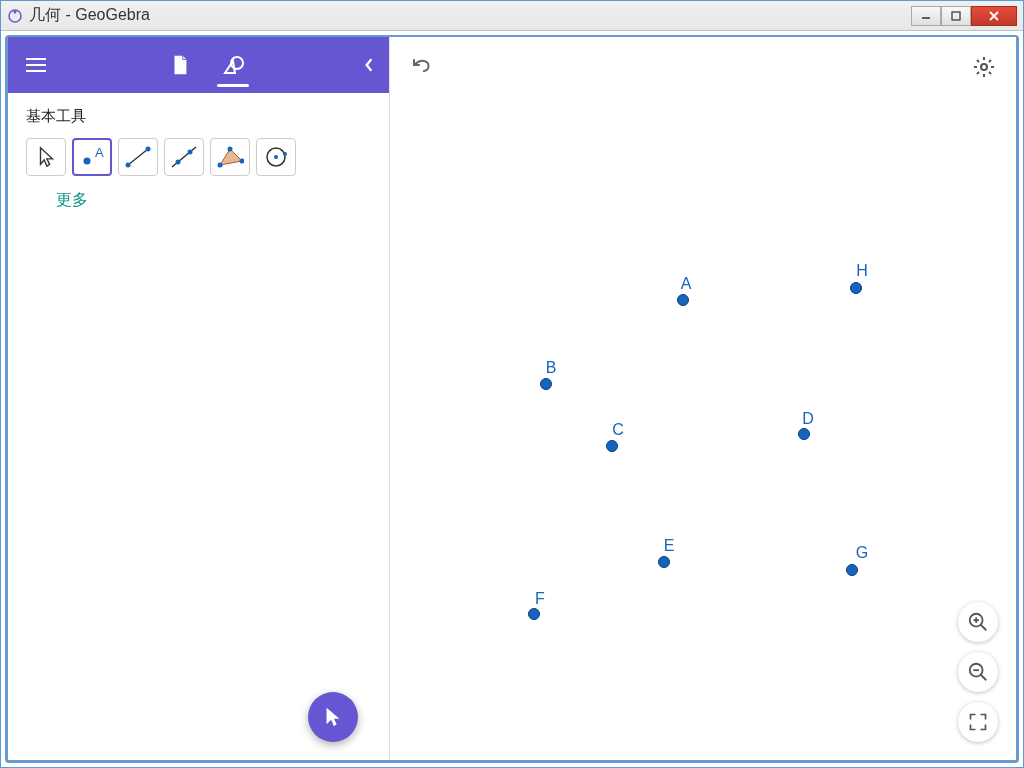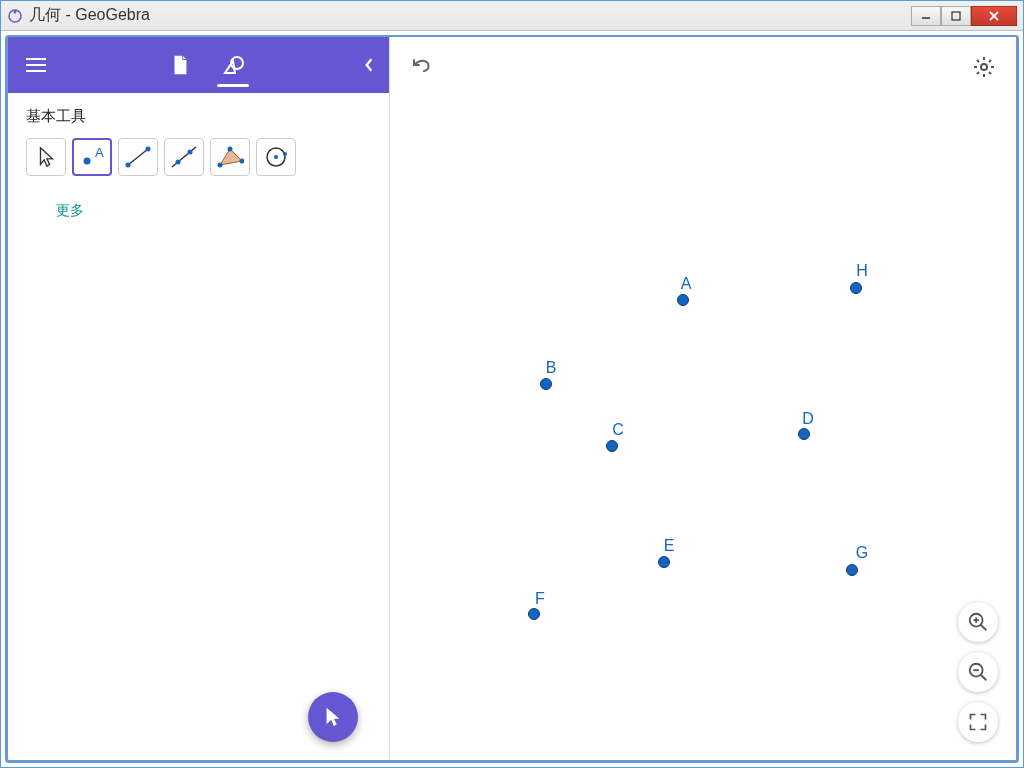--- a/index.html
+++ b/index.html
@@ -22,21 +22,21 @@
   .header-tabs { flex: 1; display: flex; justify-content: center; gap: 30px; }
   .header-tab { display: flex; align-items: center; justify-content: center; height: 56px; position: relative; cursor: pointer; }
   .header-tab.active::after { content:""; position:absolute; bottom:6px; left:-4px; right:-4px; height:3px; background:#fff; border-radius:2px; }
   .collapse-btn { width: 40px; height: 56px; display: flex; align-items: center; justify-content: center; cursor: pointer; }
   
   .tools-panel { padding: 14px 18px; }
   .tools-title { font-size: 15px; color: #222; margin-bottom: 12px; }
   .tool-row { display: flex; gap: 6px; }
   .tool-btn { width: 40px; height: 38px; border: 1px solid #ccc; border-radius: 4px; background: #fff; display:flex; align-items:center; justify-content:center; cursor:pointer; position: relative; }
   .tool-btn.selected { border: 2px solid #6557d2; }
-  .more-link { margin-top: 26px; margin-left: 30px; color: #0d9488; font-size: 14px; cursor:pointer; }
+  .more-link { margin-top: 14px; margin-left: 30px; color: #0d9488; font-size: 16px; cursor:pointer; }
   
   .fab { position: absolute; bottom: 18px; left: 300px; width: 50px; height: 50px; border-radius: 50%; background: #6557d2; display:flex; align-items:center; justify-content:center; box-shadow: 0 3px 8px rgba(0,0,0,.3); cursor:pointer; }
   
   .canvas-area { flex: 1; position: relative; background: #fff; }
   .canvas-toolbar { position: absolute; top: 10px; left: 0; right: 0; height: 40px; display:flex; padding: 0 14px; align-items:center; }
   .undo-btn { width:36px; height:36px; display:flex; align-items:center; justify-content:center; cursor:pointer; color:#666; }
   .settings-btn { margin-left:auto; width:36px; height:36px; display:flex; align-items:center; justify-content:center; cursor:pointer; color:#555; }
   
   .point { position: absolute; width: 12px; height: 12px; border-radius:50%; background:#1565c0; border:1px solid #0b3a73; transform: translate(-50%, -50%); }
   .point-label { position: absolute; color:#1565c0; font-size: 16px; transform: translate(-50%, -50%); }

